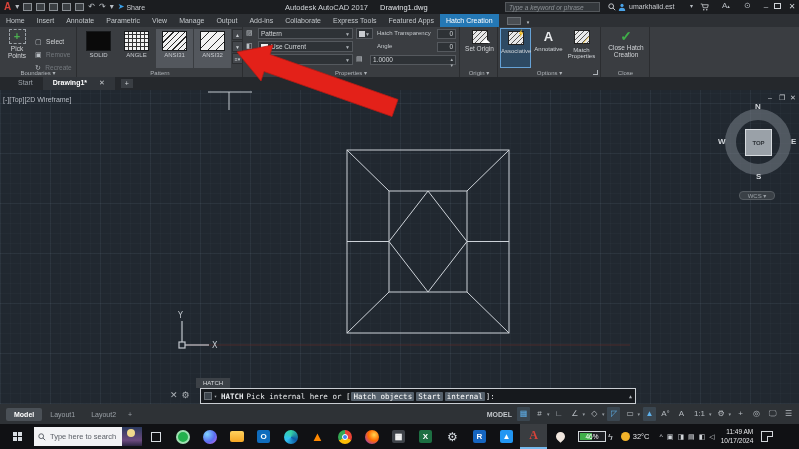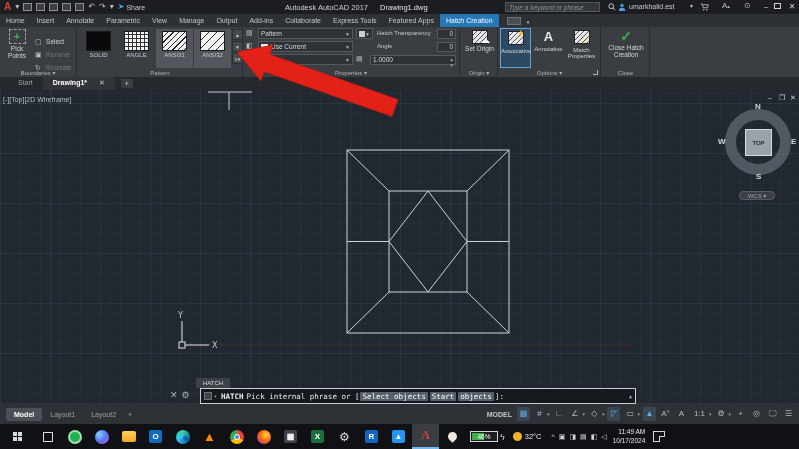--- a/index.html
+++ b/index.html
@@ -373,24 +373,24 @@
     <div id="cmd-history-tab" class="abs">HATCH</div>
 
     <div id="cmd-left-icons" class="abs">
       <span>✕</span>
       <span>⚙</span>
     </div>
     <div id="cmdbar" class="abs">
       <span style="width:8px; height:8px; background:#3c444c; border:1px solid #6a7076; margin-right:2px;"></span>
       <span style="font-size:5px; color:#aeb3b8; margin-right:4px;">▾</span>
       <span style="font-weight:bold; margin-right:3px;">HATCH</span>
-      <span>Pick internal phrase or [</span>
-      <span class="chip">Select objects</span>
+      <span>Pick internal here or [</span>
+      <span class="chip">Hatch objects</span>
       <span class="chip">Start</span>
-      <span class="chip">objects</span>
+      <span class="chip">internal</span>
       <span>]:</span>
       <span style="margin-left:auto; font-size:5px; color:#aeb3b8;">▲</span>
     </div>
   </div>
 
   <div id="statusbar" class="abs">
     <span class="ltab active">Model</span>
     <span class="ltab">Layout1</span>
     <span class="ltab">Layout2</span>
     <span class="ltab" style="padding:3px 4px;">+</span>
@@ -424,20 +424,28 @@
 
   <div id="taskbar" class="abs">
     <div id="start-btn">
       <span class="wg">
           <span></span>
           <span></span>
           <span></span>
           <span></span>
         </span>
     </div>
+    <div id="tb-search">
+      <svg width="8" height="8" viewBox="0 0 10 10" style="margin-right:4px;">
+          <circle cx="4" cy="4" r="3" fill="none" stroke="#5a5f66" stroke-width="1.2"></circle>
+          <line x1="6.2" y1="6.2" x2="9" y2="9" stroke="#5a5f66" stroke-width="1.2"></line>
+        </svg>
+      <span>Type here to search</span>
+      <span class="art"></span>
+    </div>
     <div class="tb-ic">
       <span style="width:10px; height:10px; border:1px solid #d8dde2; display:inline-block;"></span>
     </div>
     <div class="tb-ic">
         <span class="circle" style="background:#23b14d; border:2px solid #9fe0b2;"></span>
       </div>
     <div class="tb-ic">
         <span class="circle" style="background:radial-gradient(circle at 30% 30%, #7fd4ff, #5b6cf0 55%, #d46ae8);"></span>
       </div>
     <div class="tb-ic">

